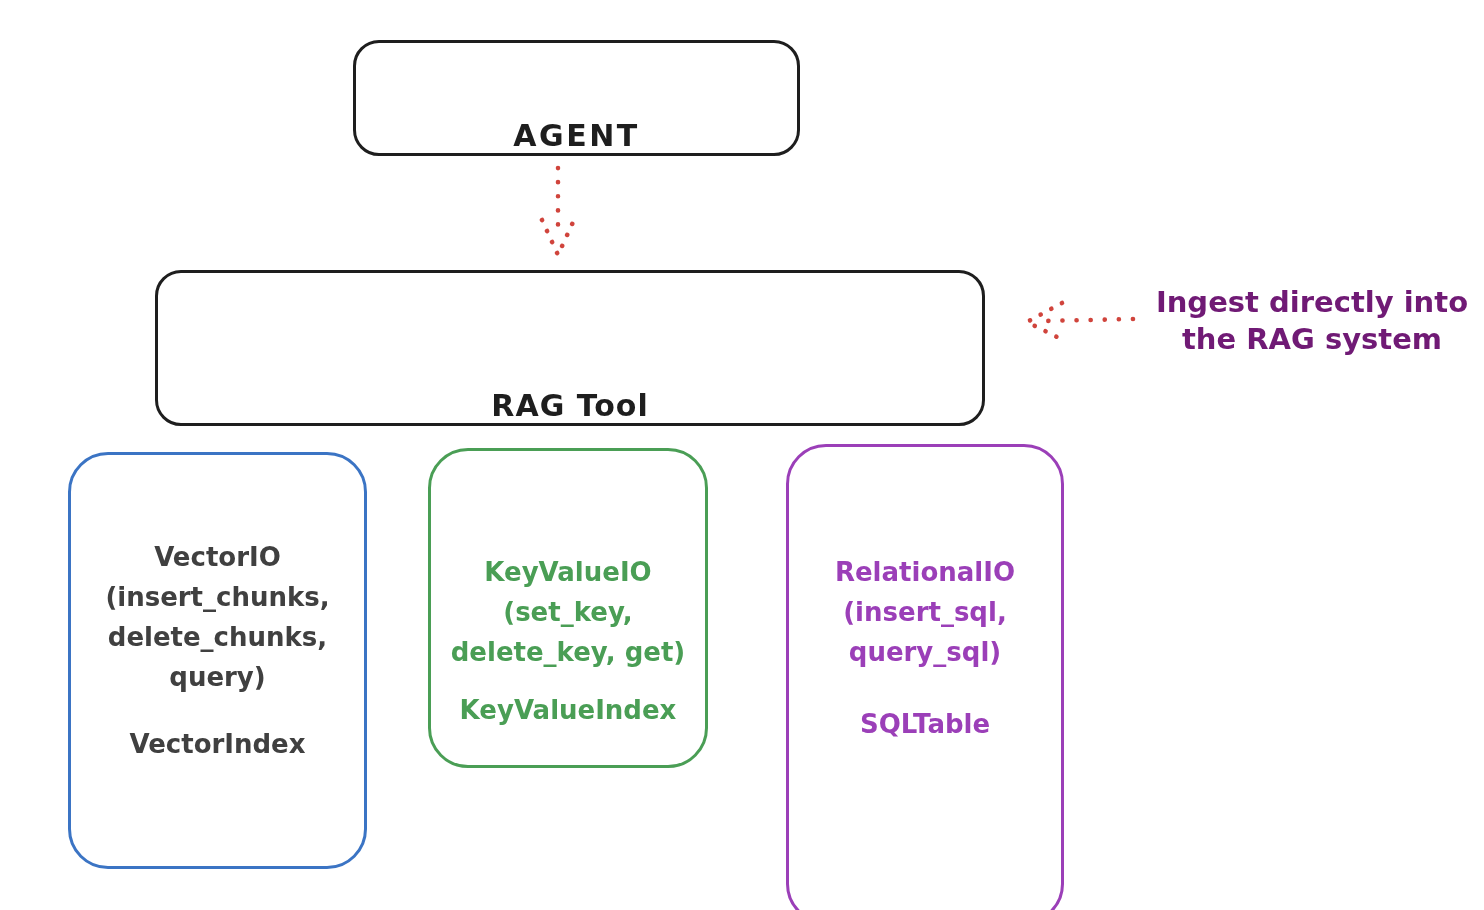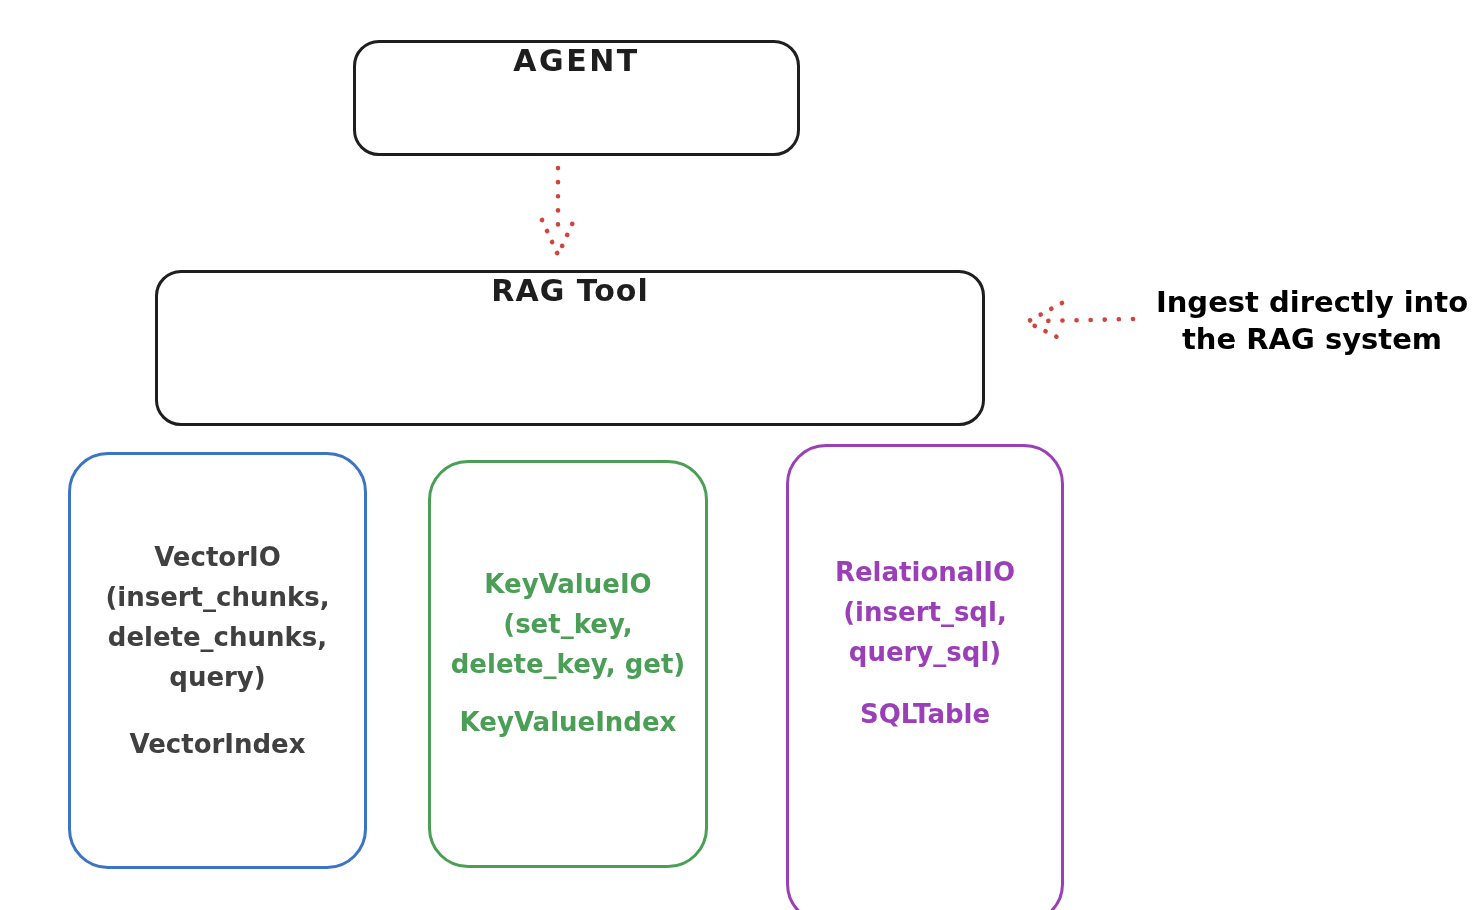--- a/index.html
+++ b/index.html
@@ -32,21 +32,21 @@
     stroke: currentColor;
     stroke-width: 4.6;
     stroke-linecap: round;
     stroke-dasharray: 0.1 12;
   }
   .box {
     position: absolute;
     border-style: solid;
     background: #ffffff;
     display: flex;
-    align-items: flex-start;
+    align-items: flex-end;
     justify-content: center;
   }
   .node-box {
     border-width: 3.5px;
     border-radius: 26px;
     color: #1e1e1e;
   }
   .agent-box { left: 353px; top: 40px; width: 447px; height: 116px; }
   .rag-box   { left: 155px; top: 270px; width: 830px; height: 156px; }
   .node-label {
@@ -67,33 +67,33 @@
   }
   .backend-box {
     border-width: 3px;
     border-radius: 40px;
     display: block;
     text-align: center;
     font-weight: bold;
     font-size: 26px;
   }
   .vector-box     { left: 68px;  top: 452px; width: 299px; height: 417px; }
-  .keyvalue-box   { left: 428px; top: 460px; width: 280px; height: 408px; }
+  .keyvalue-box   { left: 428px; top: 448px; width: 280px; height: 320px; }
   .relational-box { left: 786px; top: 444px; width: 278px; height: 480px; }
   .methods {
     line-height: 40px;
     white-space: pre-line;
   }
   .vector-box .methods     { margin-top: 82px;  }
   .keyvalue-box .methods   { margin-top: 101px; }
   .relational-box .methods { margin-top: 105px; }
   .index-label { line-height: 40px; }
   .vector-box .index-label     { margin-top: 27px; }
   .keyvalue-box .index-label   { margin-top: 18px; }
-  .relational-box .index-label { margin-top: 22px; }
+  .relational-box .index-label { margin-top: 32px; }
 </style>
 </head>
 <body>
 
 <div class="canvas">
 
   <svg class="arrows-layer" viewBox="0 0 1484 910" xmlns="http://www.w3.org/2000/svg">
     <g style="color: rgb(208, 68, 60); border-color: rgb(208, 68, 60);">
       <path class="dotted-shaft" d="M558 168 L558 233"></path>
       <path class="dotted-head" d="M542 220 L558 255 L574 220"></path>
@@ -105,21 +105,21 @@
   </svg>
 
   <div class="box node-box agent-box" style="color: rgb(30, 30, 30); border-color: rgb(30, 30, 30);">
     <span class="node-label">AGENT</span>
   </div>
 
   <div class="box node-box rag-box" style="color: rgb(30, 30, 30); border-color: rgb(30, 30, 30);">
     <span class="node-label">RAG Tool</span>
   </div>
 
-  <div class="annotation" style="color: #000000; border-color: rgb(208, 68, 60);">Ingest directly into
+  <div class="annotation" style="color: #701a75; border-color: rgb(208, 68, 60);">Ingest directly into
 the RAG system</div>
 
   <div class="box backend-box vector-box" style="color: #404040; border-color: rgb(59, 116, 196);">
     <div class="methods">VectorIO
 (insert_chunks,
 delete_chunks,
 query)</div>
     <div class="index-label">VectorIndex</div>
   </div>
 

